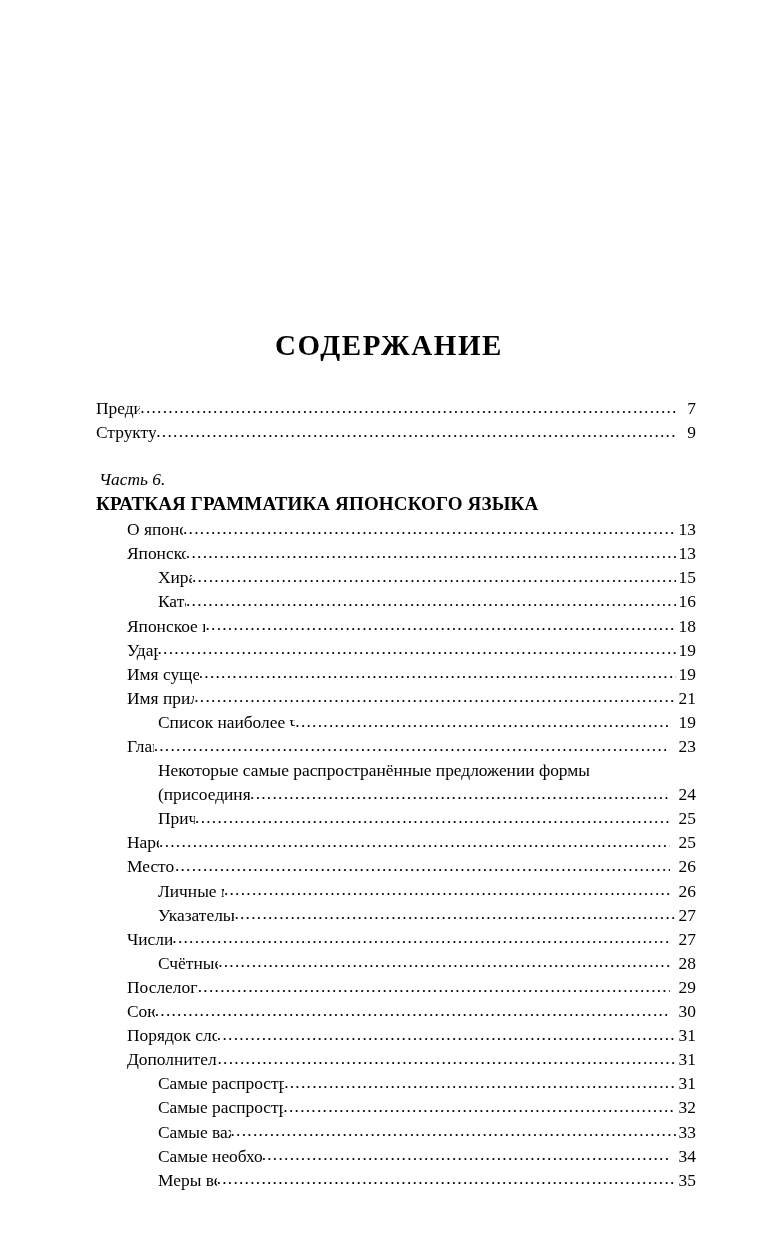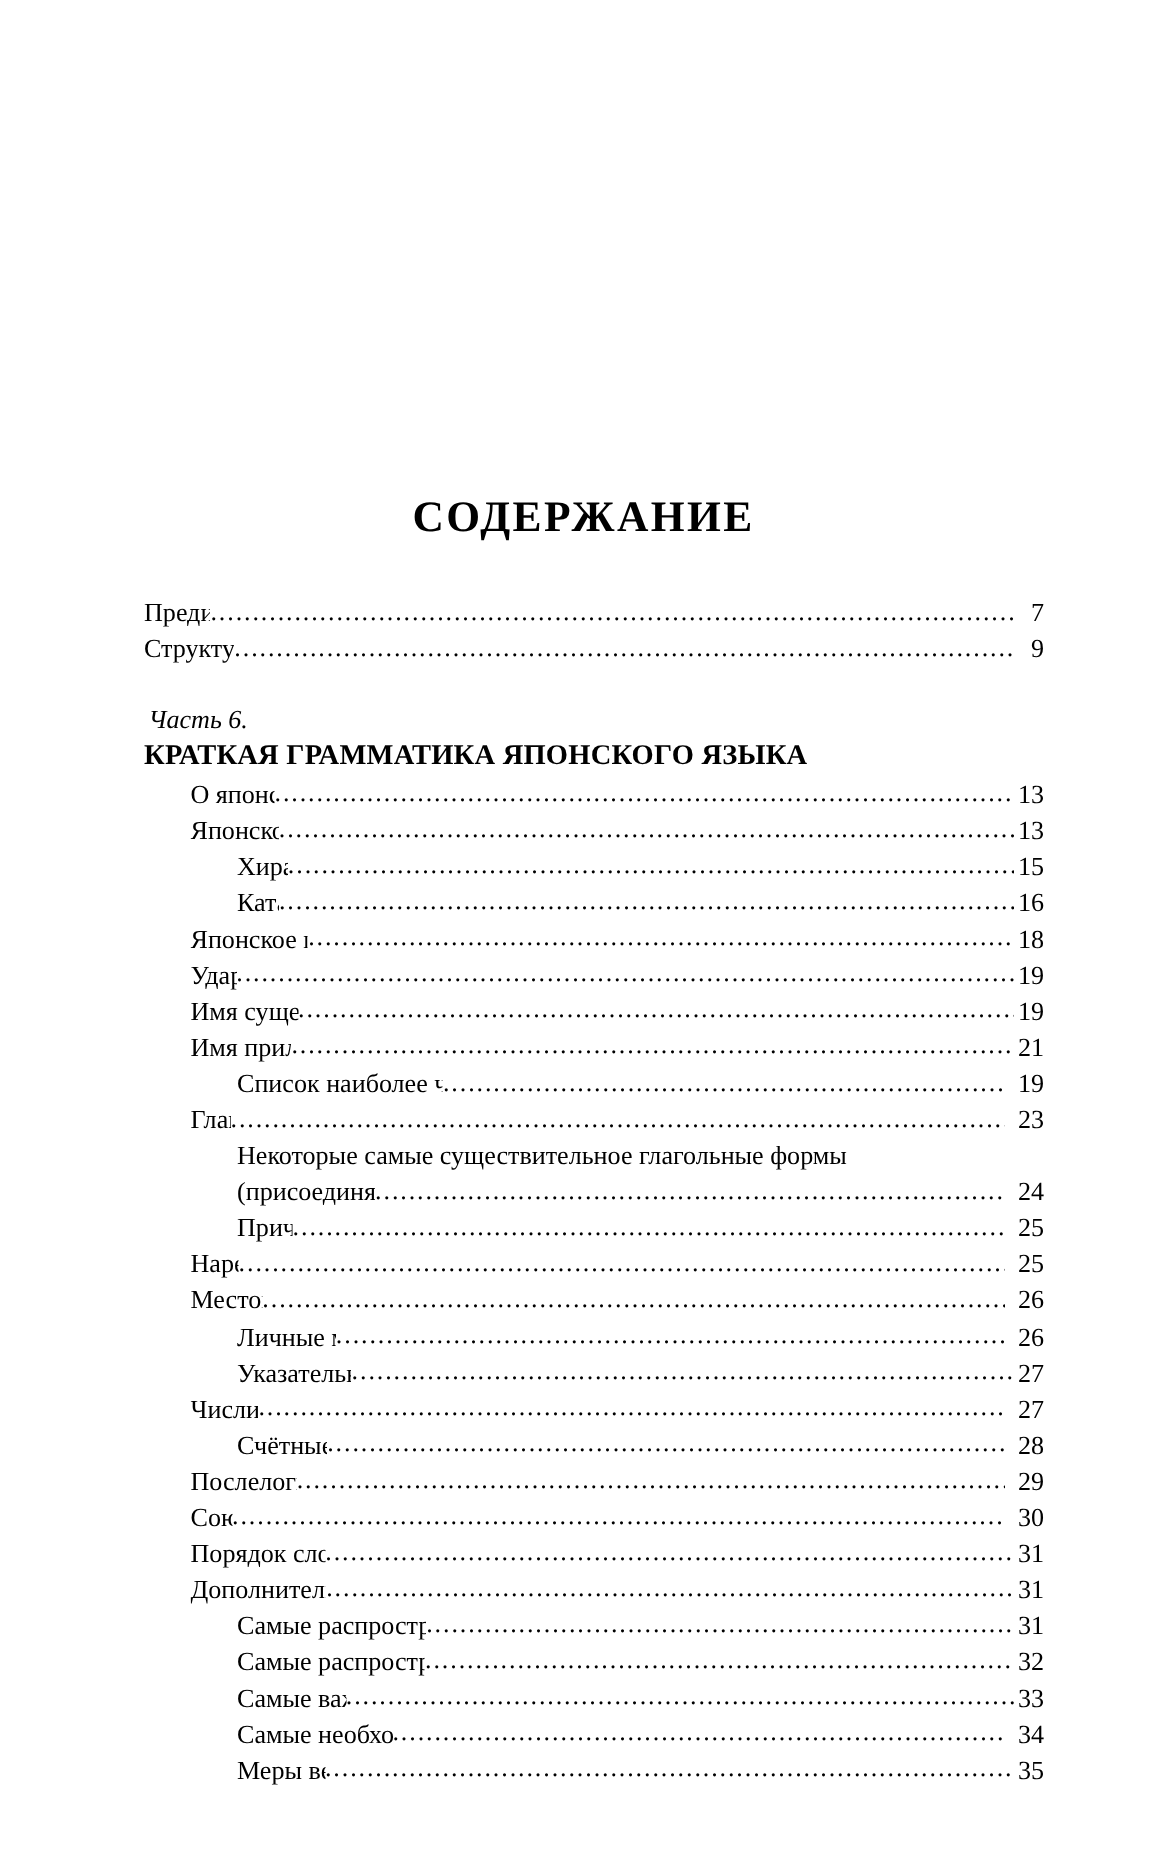--- a/index.html
+++ b/index.html
@@ -211,21 +211,21 @@
         </div>
       </li>
       <li>
         <div class="toc-row lvl-1 gap-before-num">
           <span class="toc-text">Глаголы</span>
           <span class="leader" aria-hidden="true"></span>
           <span class="toc-page">23</span>
         </div>
       </li>
       <li>
-        <div class="toc-wrap-first lvl-2">Некоторые самые существительное глагольные формы</div>
+        <div class="toc-wrap-first lvl-2">Некоторые самые распространённые предложении формы</div>
         <div class="toc-row lvl-2 gap-before-num">
           <span class="toc-text">(присоединяются к корню глагола)</span>
           <span class="leader" aria-hidden="true"></span>
           <span class="toc-page">24</span>
         </div>
       </li>
       <li>
         <div class="toc-row lvl-2 gap-before-num gap-after-text">
           <span class="toc-text">Причастие</span>
           <span class="leader" aria-hidden="true"></span>

